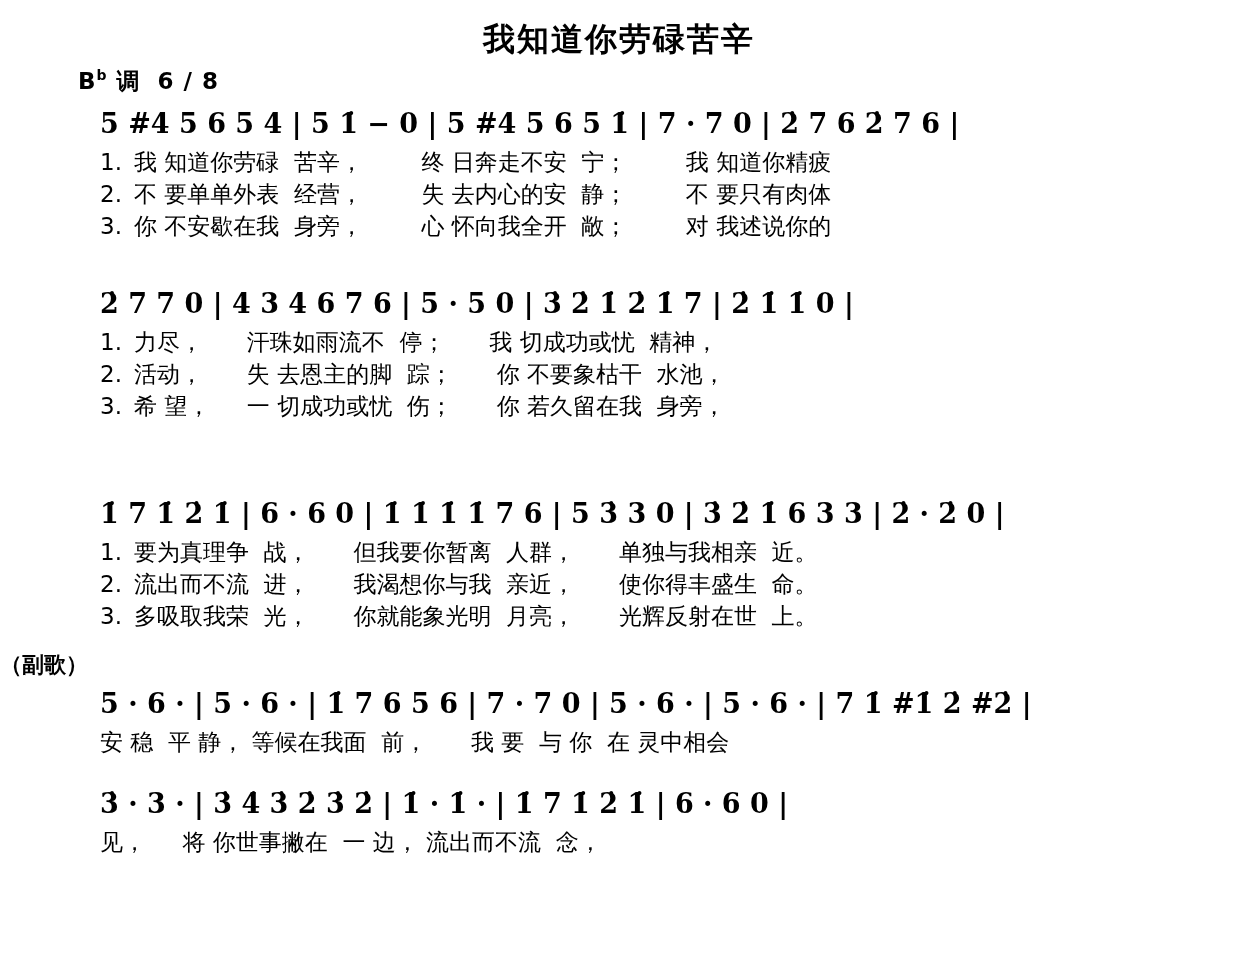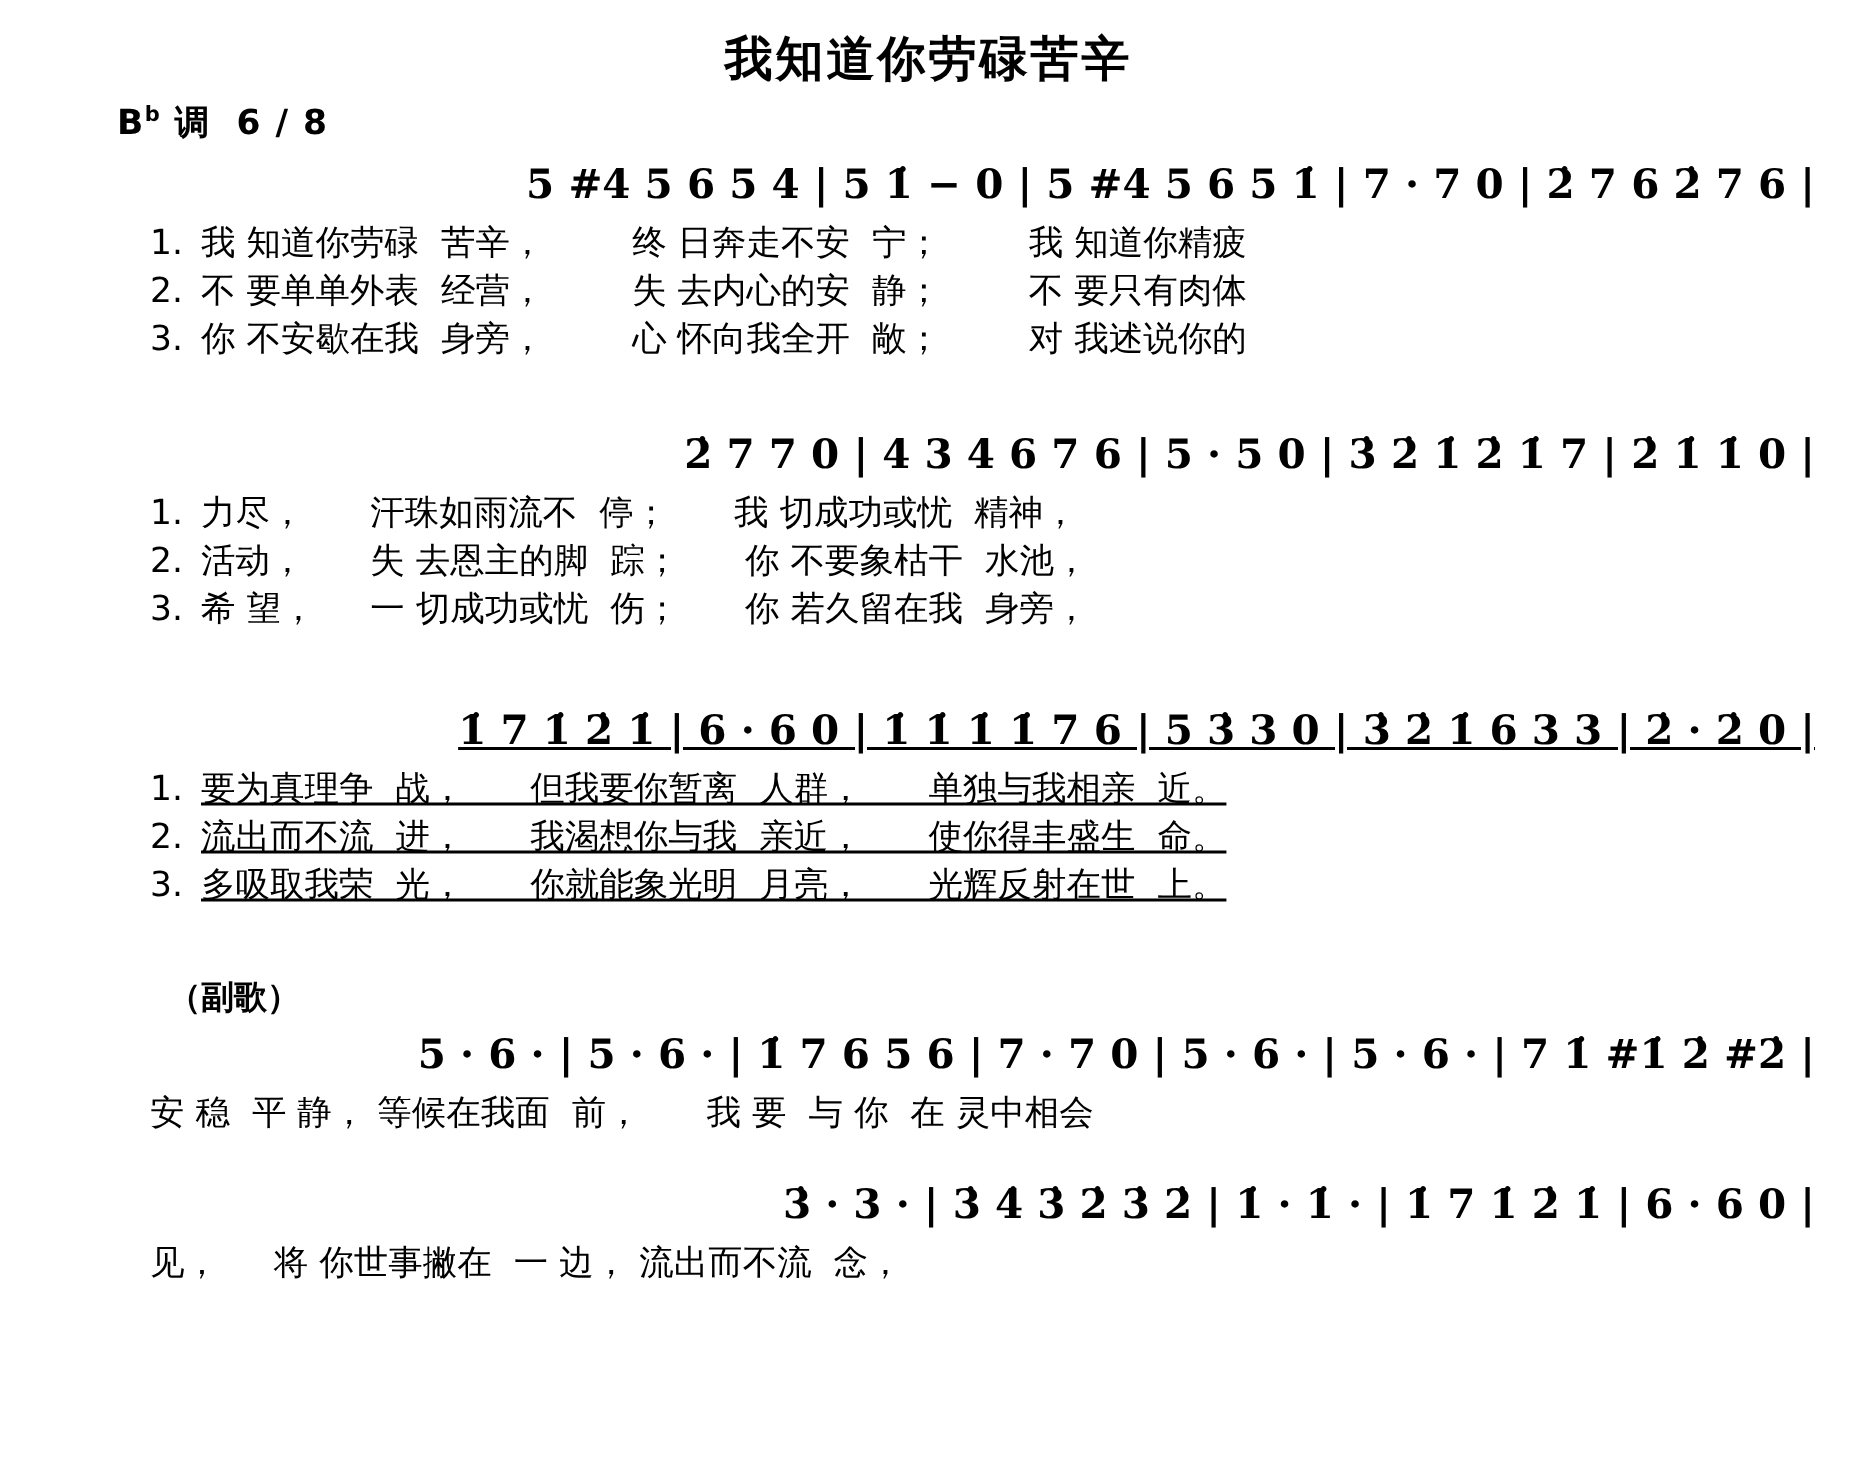--- a/index.html
+++ b/index.html
@@ -46,40 +46,38 @@
   }
 
   
   .notes {
     font-family: "DejaVu Serif", "Liberation Serif", serif;
     font-size: 27px;
     font-weight: bold;
     white-space: pre;
     letter-spacing: 0px;
     line-height: 1.0;
-    text-align: right;
   }
   .lyric {
     font-family: "DejaVu Sans", "Liberation Sans", sans-serif;
     font-size: 23px;
     white-space: pre;
     line-height: 1.0;
   }
   .lyricnum {
     display: inline-block;
     width: 34px;
   }
   .verse-block { margin-top: 14px; }
   .verse-line { margin-bottom: 9px; }
 
   .chorus-label {
     font-family: Liberation Mono, monospace;
     font-size: 22px;
     font-weight: bold;
-    margin-left: 112px;
   }
 
   .row { position: absolute; }
 </style>
 </head>
 <body>
 
 <div class="sheet">
 
   <div class="title">我知道你劳碌苦辛</div>
@@ -101,21 +99,21 @@
 
   <div class="row" style="left:100px; top:272px; width:1110px;">
     <div class="notes">2̇ 7 7 0 | 4 3 4 6 7 6 | 5 · 5 0 | 3̇ 2̇ 1̇ 2̇ 1̇ 7 | 2̇ 1̇ 1̇ 0 |</div>
     <div class="verse-block">
       <div class="lyric verse-line"><span class="lyricnum">1.</span><span>力尽，      汗珠如雨流不  停；      我 切成功或忧  精神，</span></div>
       <div class="lyric verse-line"><span class="lyricnum">2.</span><span>活动，      失 去恩主的脚  踪；      你 不要象枯干  水池，</span></div>
       <div class="lyric verse-line"><span class="lyricnum">3.</span><span>希 望，     一 切成功或忧  伤；      你 若久留在我  身旁，</span></div>
     </div>
   </div>
 
-  <div class="row" style="left:100px; top:456px; width:1110px;text-decoration:underline;">
+  <div class="row" style="left:100px; top:482px; width:1110px;">
     <div class="notes">1̇ 7 1̇ 2̇ 1̇ | 6 · 6 0 | 1̇ 1̇ 1̇ 1̇ 7 6 | 5 3̇ 3 0 | 3̇ 2̇ 1̇ 6 3 3 | 2̇ · 2̇ 0 |</div>
     <div class="verse-block">
       <div class="lyric verse-line"><span class="lyricnum">1.</span><span>要为真理争  战，      但我要你暂离  人群，      单独与我相亲  近。</span></div>
       <div class="lyric verse-line"><span class="lyricnum">2.</span><span>流出而不流  进，      我渴想你与我  亲近，      使你得丰盛生  命。</span></div>
       <div class="lyric verse-line"><span class="lyricnum">3.</span><span>多吸取我荣  光，      你就能象光明  月亮，      光辉反射在世  上。</span></div>
     </div>
   </div>
 
   <div class="row" style="left:0px; top:632px;">
     <div class="chorus-label">（副歌）</div>

